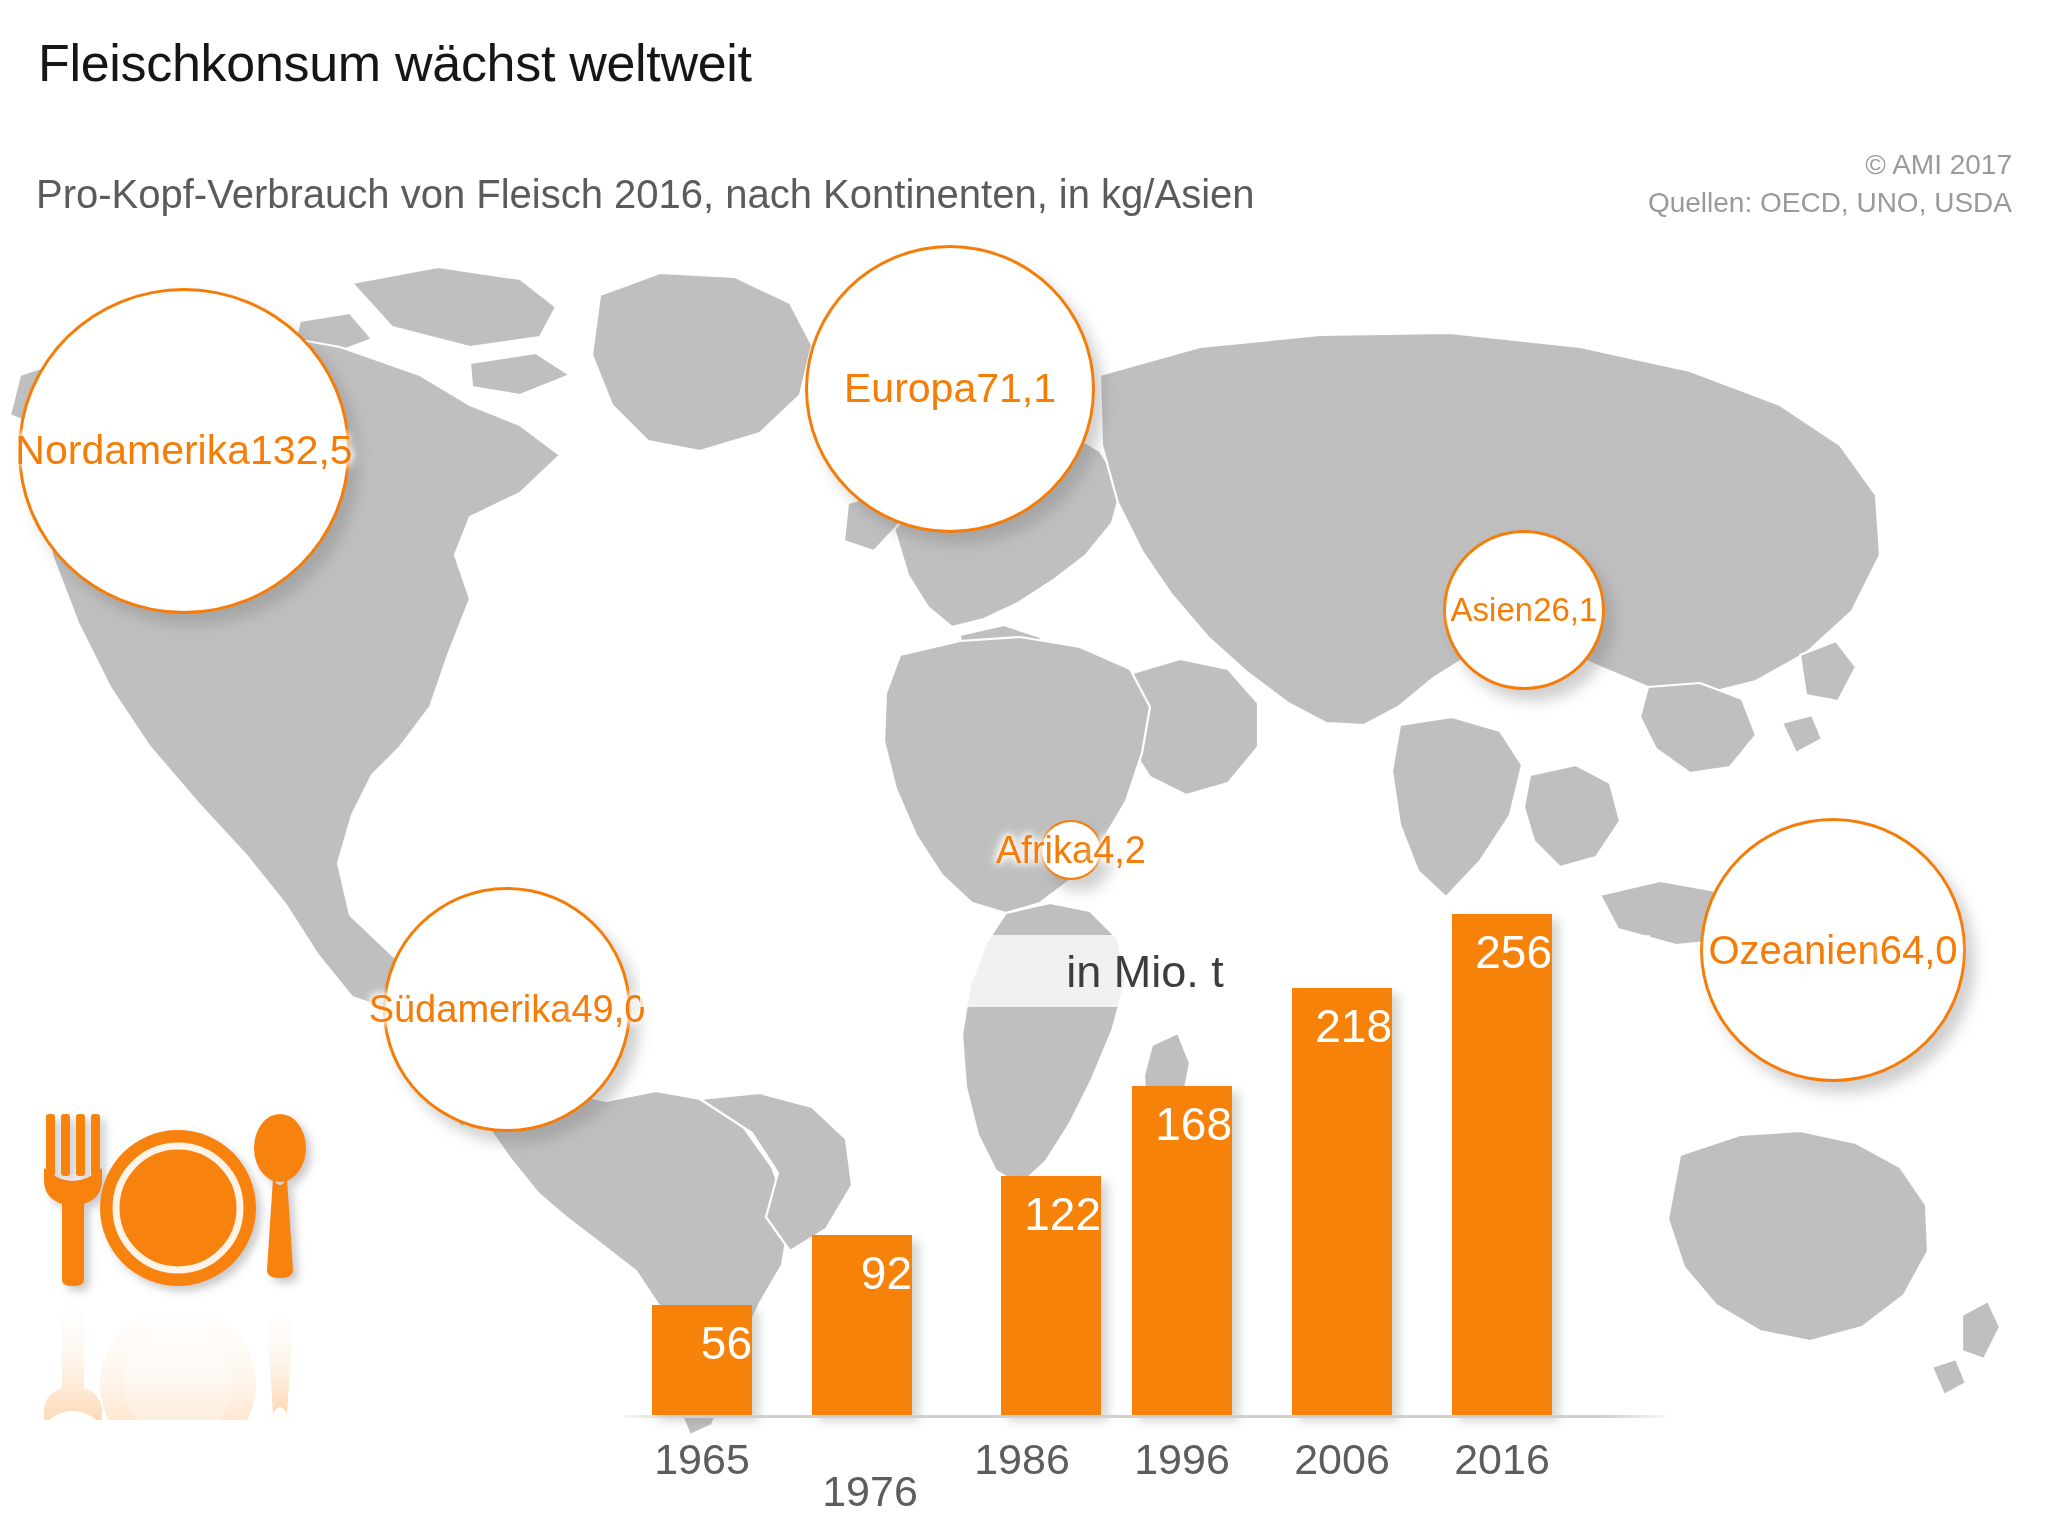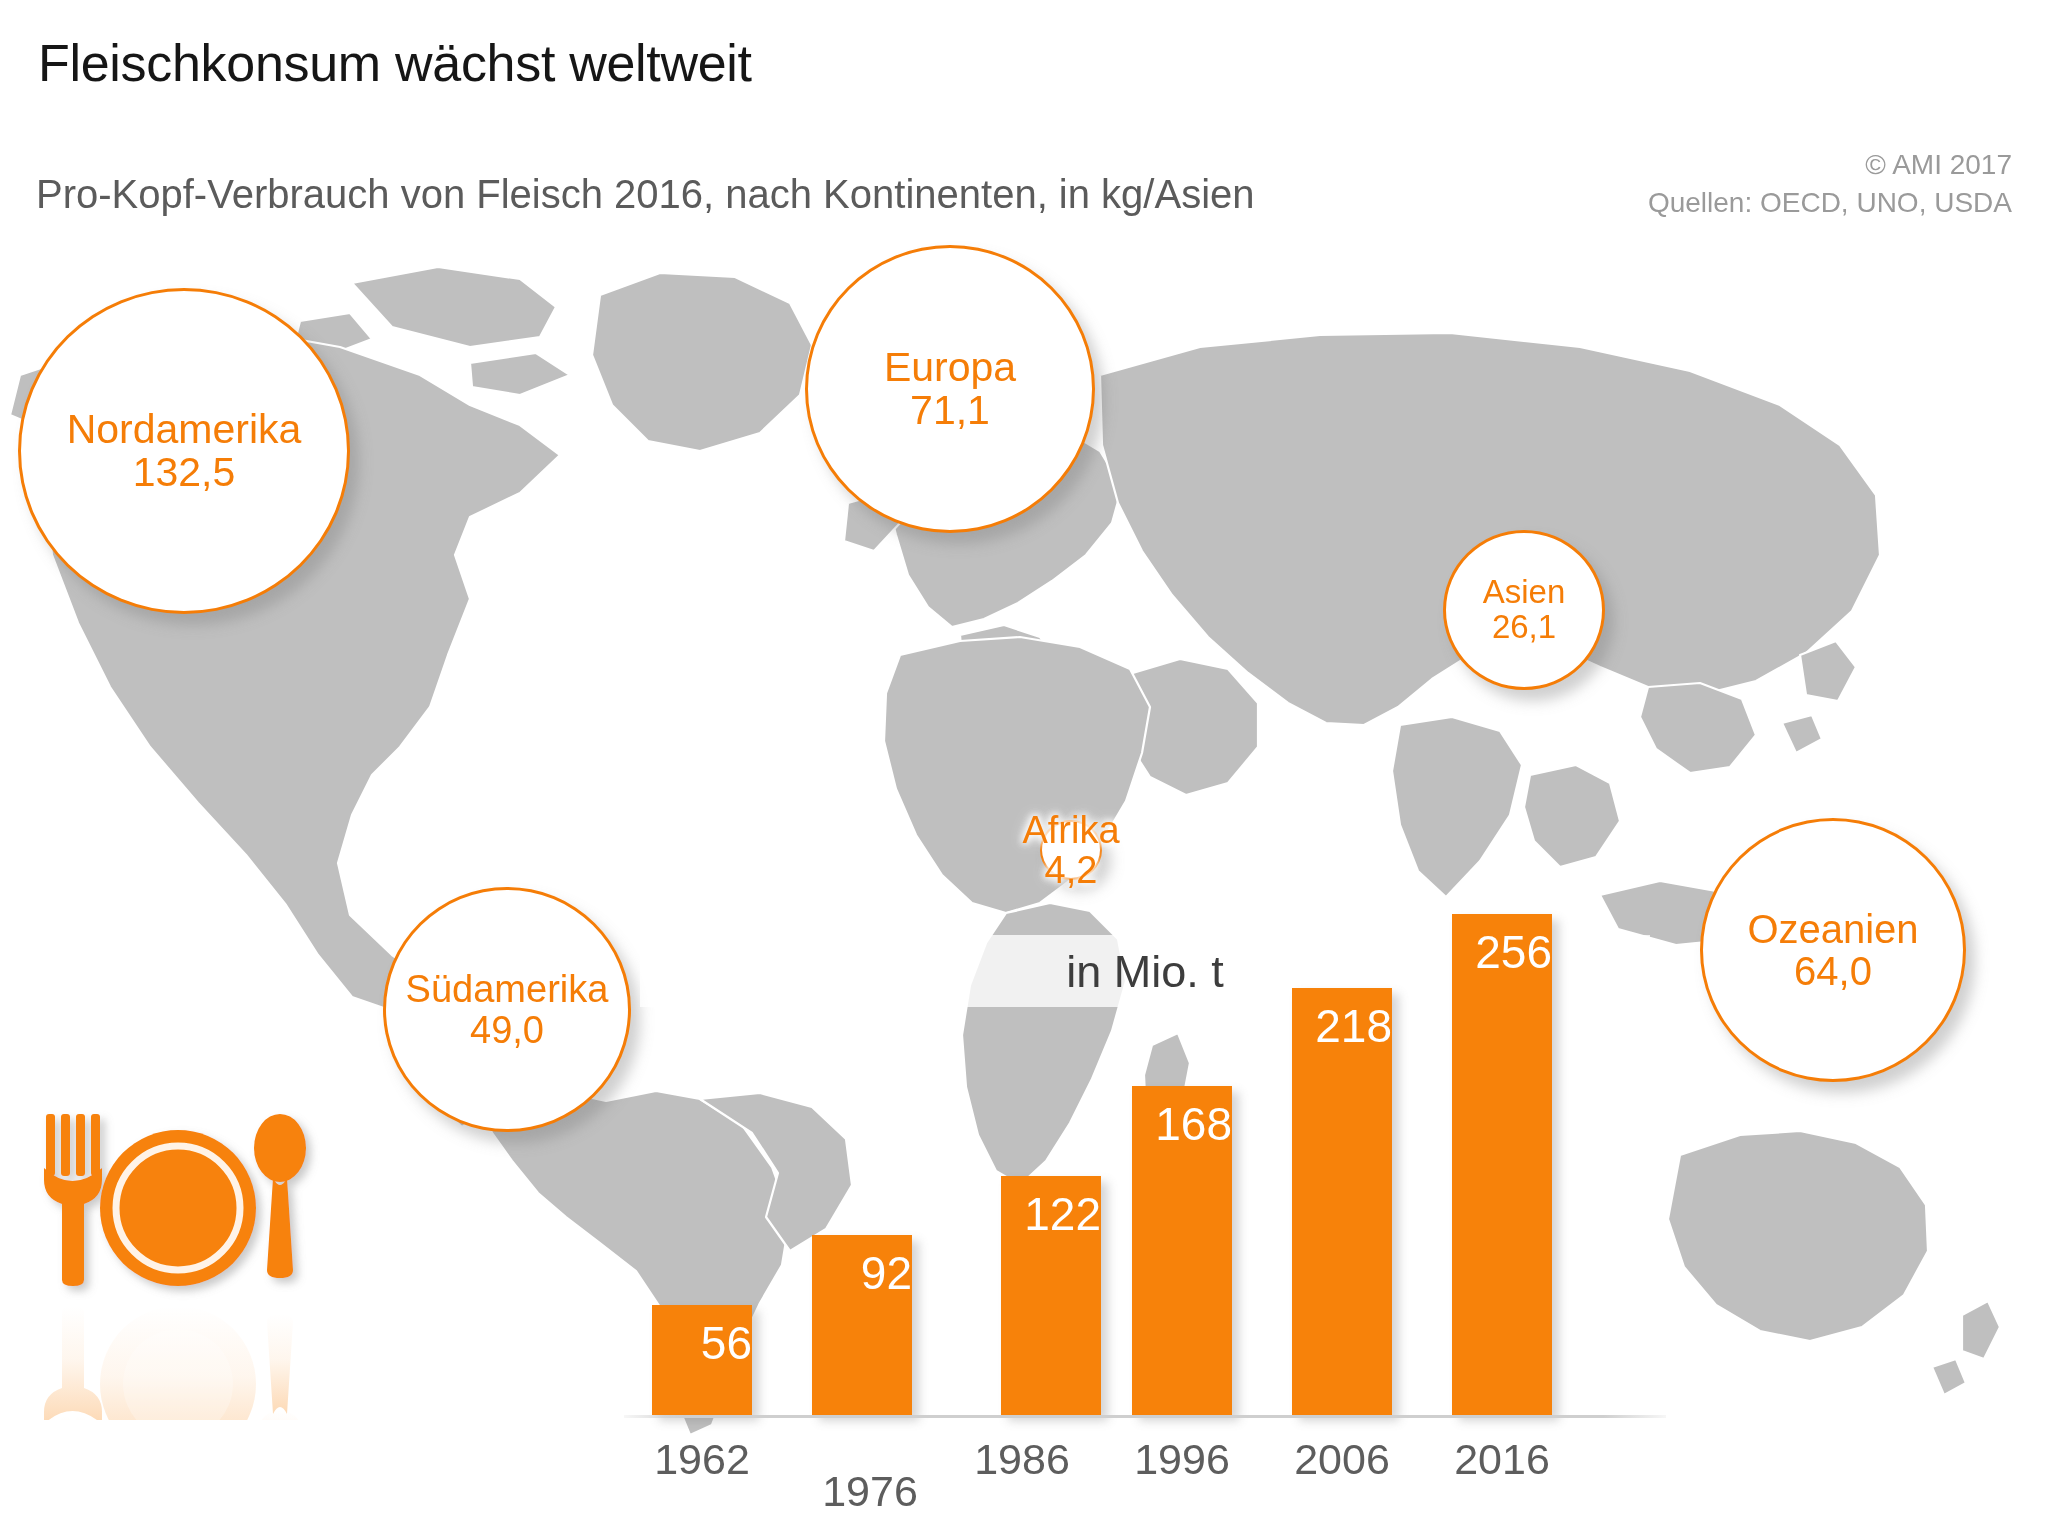--- a/index.html
+++ b/index.html
@@ -38,21 +38,21 @@
   }
   #mapwrap svg{display:block;width:2048px;height:1180px;}
   .land{fill:#bfbfbf;stroke:#ffffff;stroke-width:2.2;stroke-linejoin:round;}
 
   
   .bubble{
     position:absolute;border-radius:50%;
     background:#ffffff;
     border:3.5px solid #f57d07;
     box-shadow:9px 11px 14px rgba(120,120,120,0.35);
-    display:flex;flex-direction:column;
+    display:flex;flex-direction:row;
     align-items:center;justify-content:center;
     color:#f57d07;
     font-weight:400;
     box-sizing:border-box;
   }
   .bubble .bname,.bubble .bval{
     white-space:nowrap;
     text-shadow:0 0 10px #fff,0 0 10px #fff,0 0 16px #fff,0 0 6px #fff;
     line-height:1.06;
   }
@@ -285,21 +285,21 @@
       </div>
       <div class="bar" style="left:652px;height:427px;">
         <span class="barval">218</span>
       </div>
       <div class="bar" style="left:812px;height:501px;">
         <span class="barval">256</span>
       </div>
 
       <div id="axisline"></div>
 
-      <div class="xlab" style="left:-8px;">1962</div>
+      <div class="xlab" style="left:-8px;">1965</div>
       <div class="xlab" style="left:160px;margin-top:32px;">1976</div>
       <div class="xlab" style="left:312px;">1986</div>
       <div class="xlab" style="left:472px;">1996</div>
       <div class="xlab" style="left:632px;">2006</div>
       <div class="xlab" style="left:792px;">2016</div>
     </div>
   </div>
 
 </div>
 

